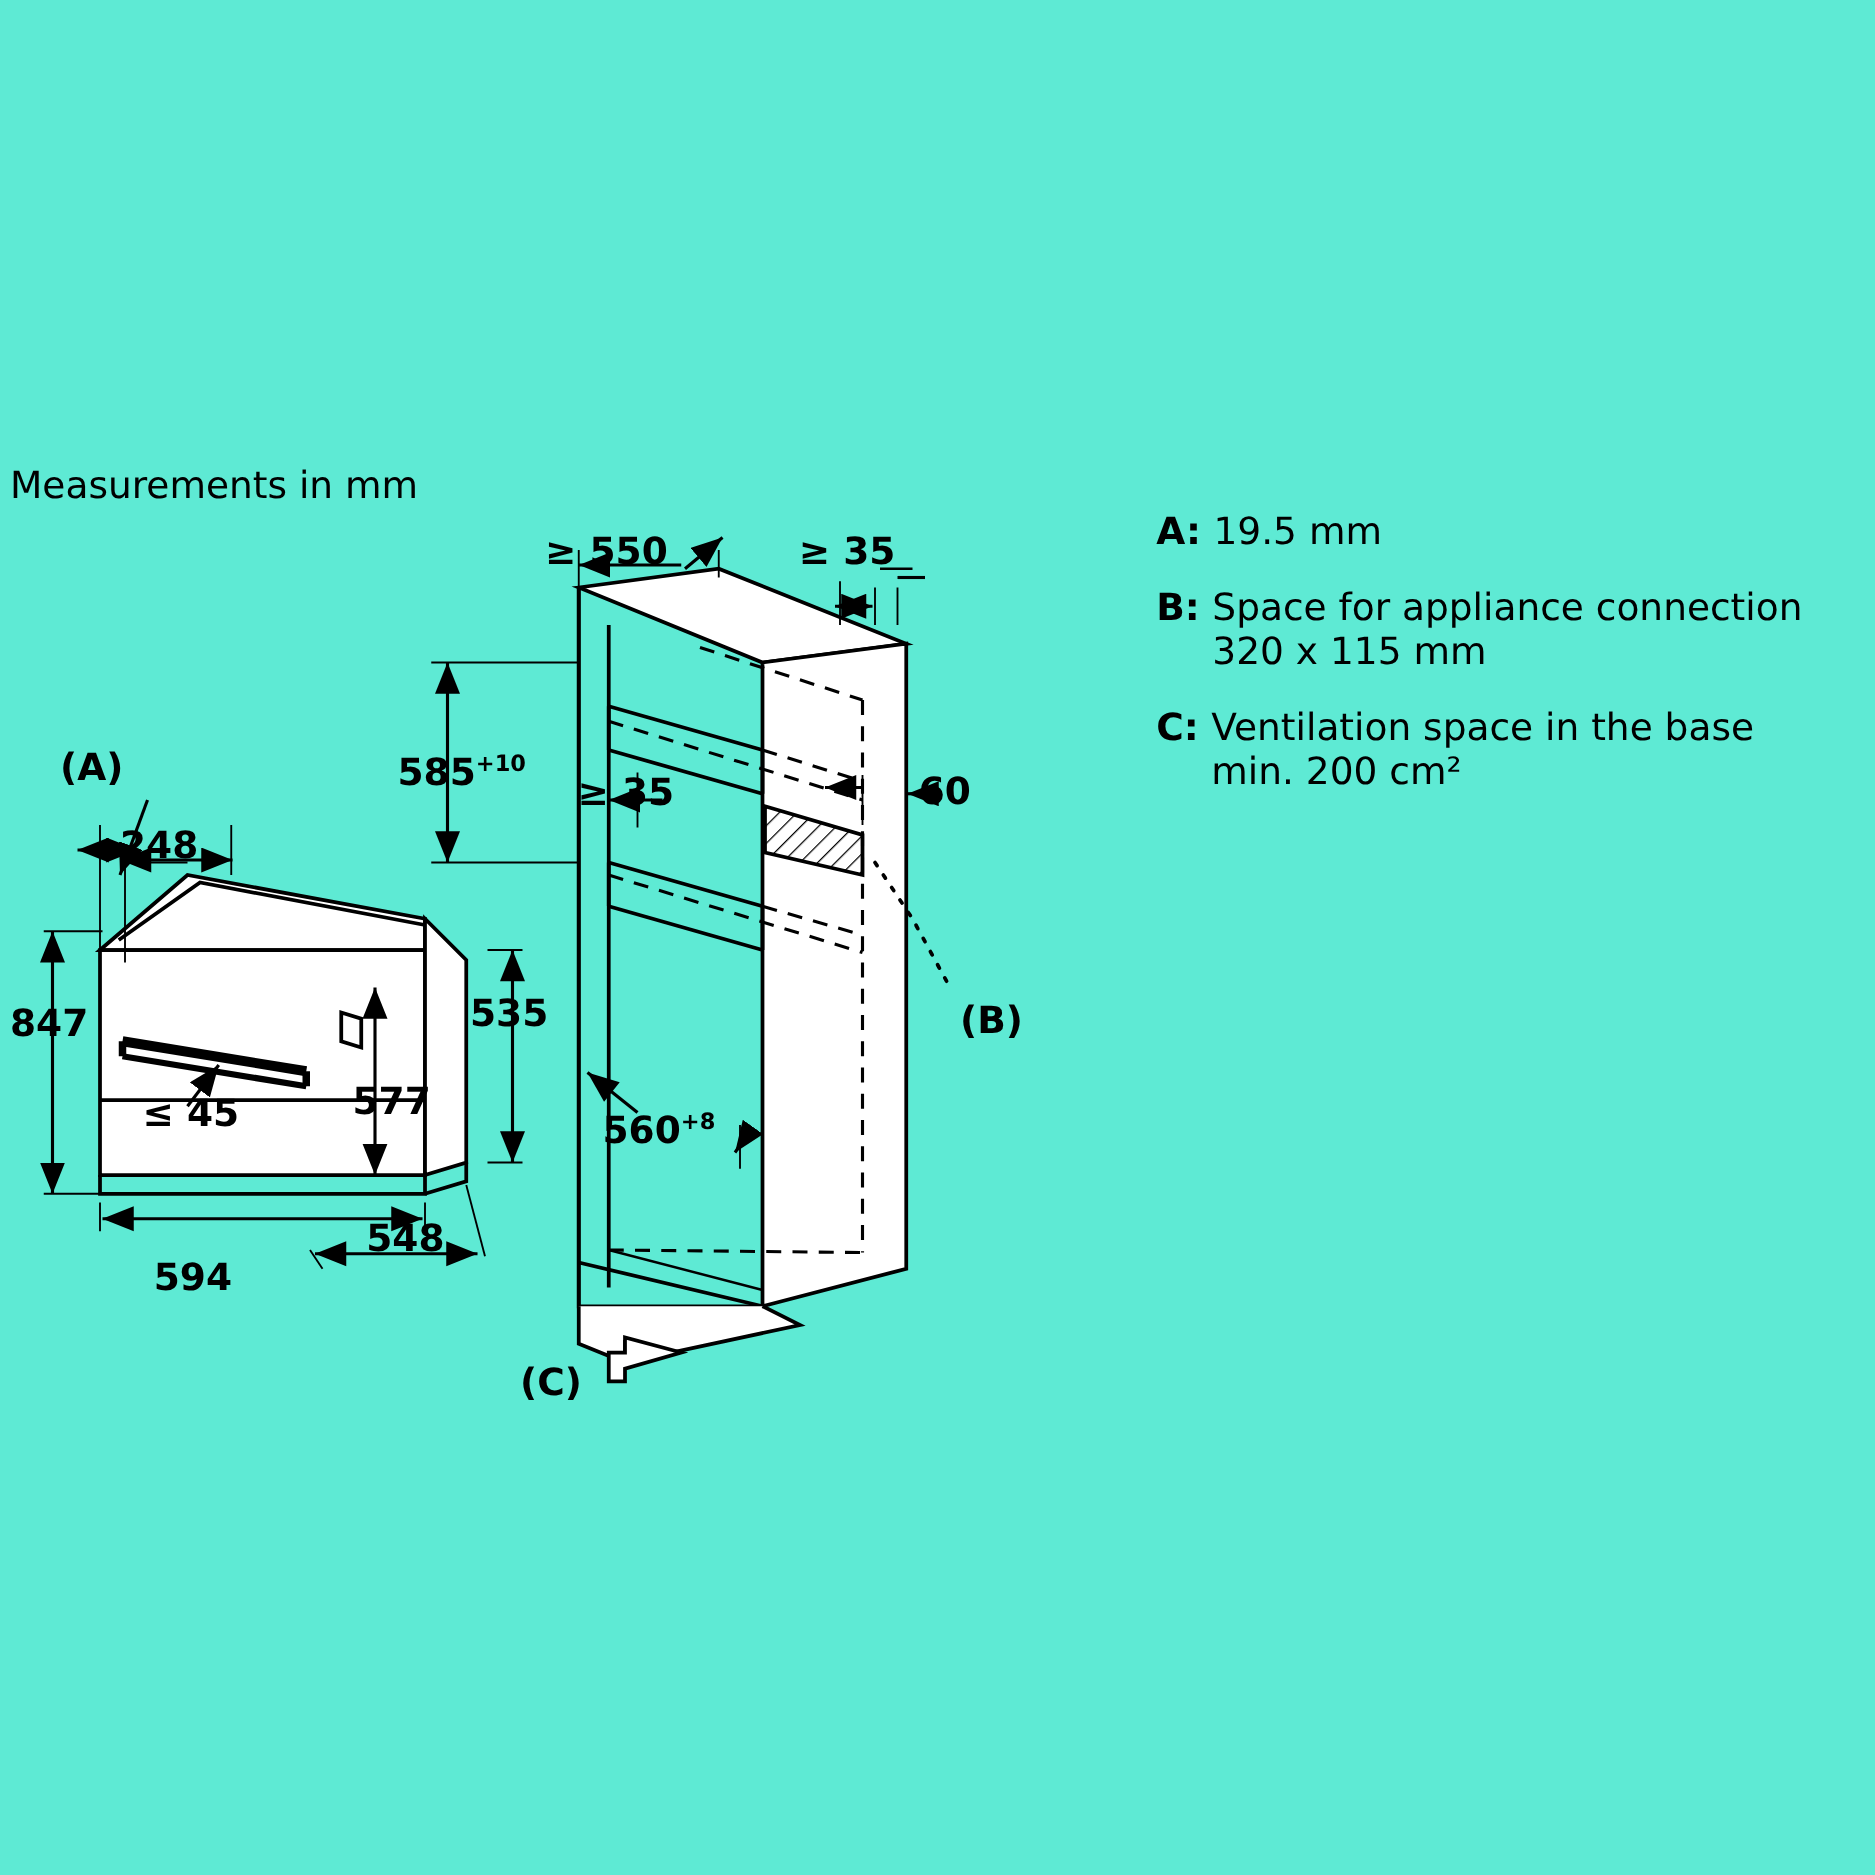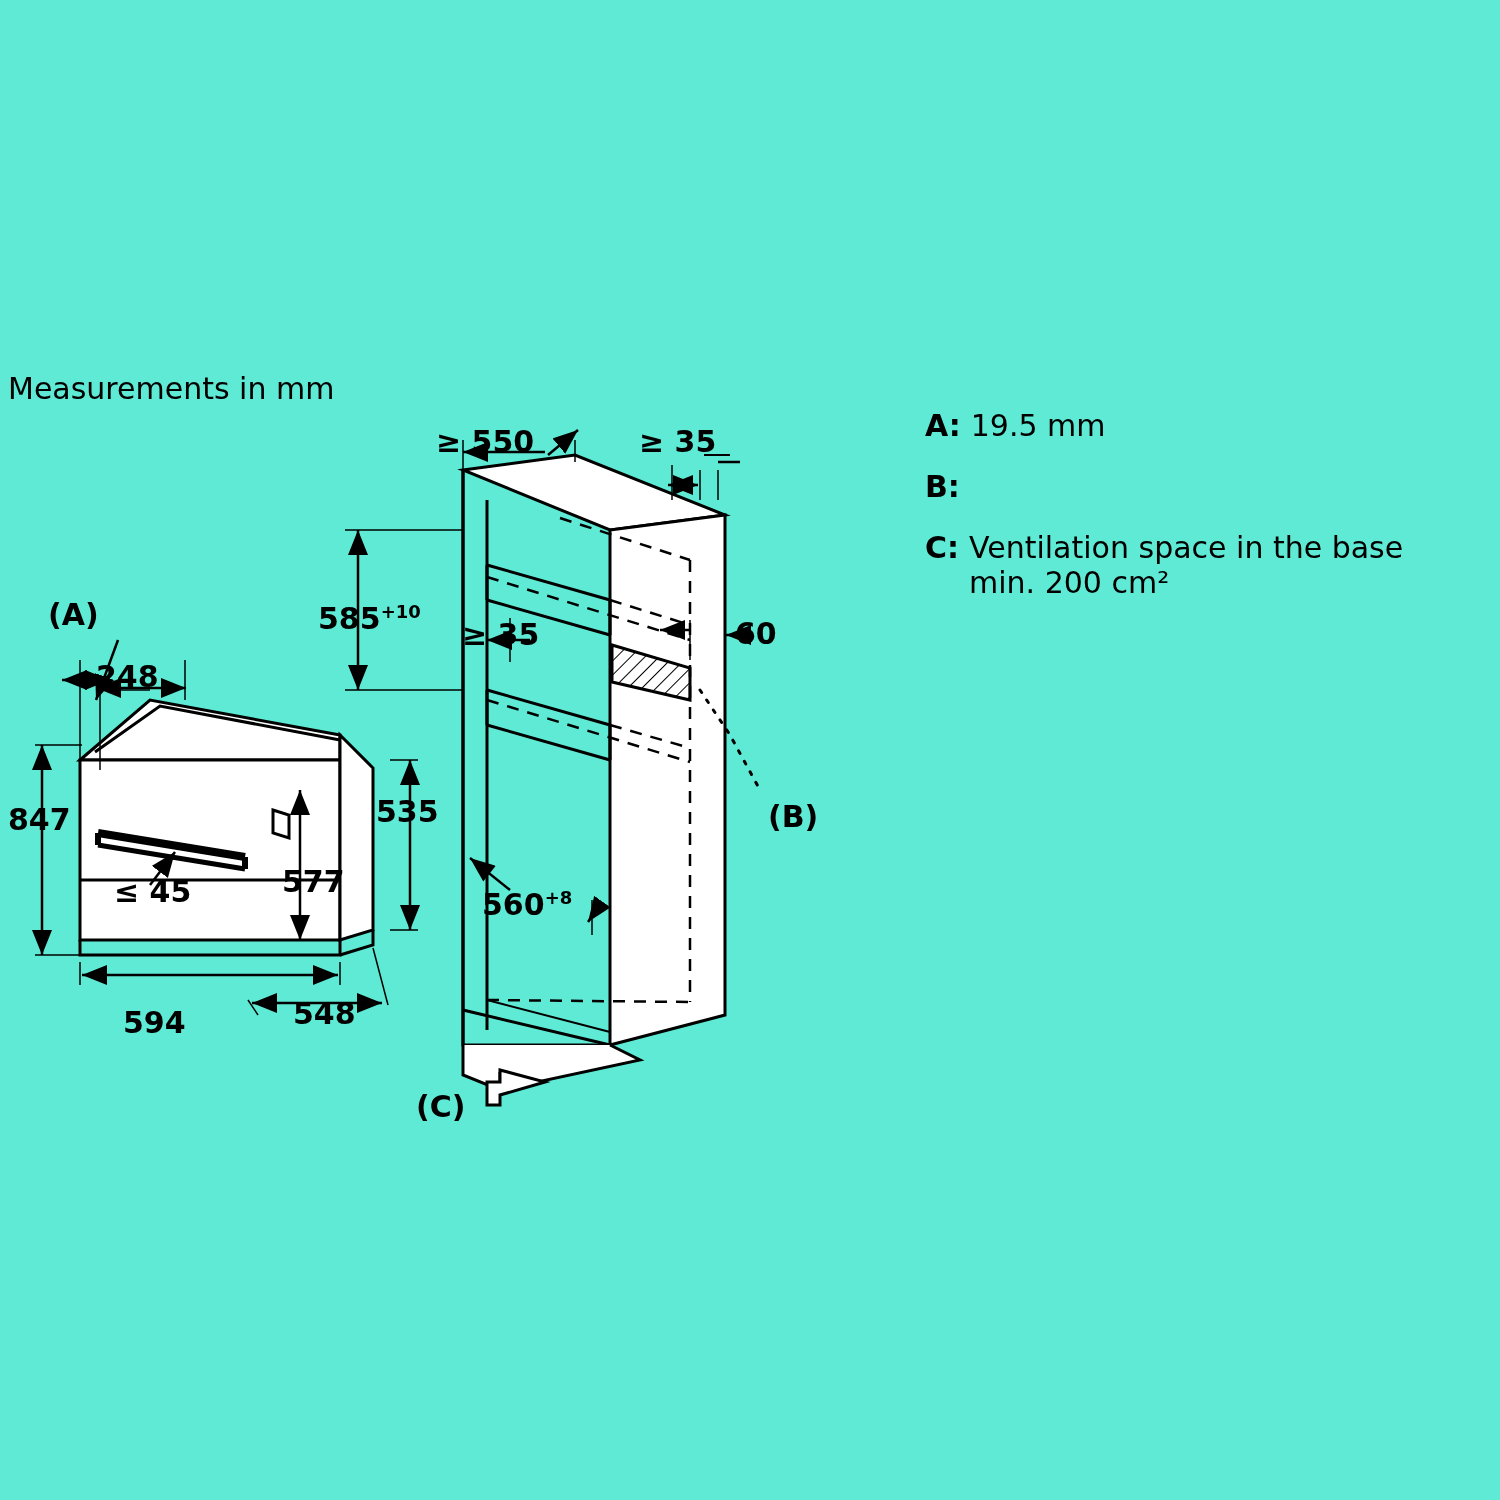--- a/index.html
+++ b/index.html
@@ -204,39 +204,41 @@
   </svg>
 
   <div class="lbl title-lbl" style="left:8px; top:372px;">Measurements in mm</div>
 
   <div class="lbl dim-lbl" style="left:48px; top:598px;">(A)</div>
   <div class="lbl dim-lbl" style="left:96px; top:660px;">248</div>
   <div class="lbl dim-lbl" style="left:8px; top:803px;">847</div>
   <div class="lbl dim-lbl" style="left:114px; top:875px;">≤ 45</div>
   <div class="lbl dim-lbl" style="left:282px; top:865px;">577</div>
   <div class="lbl dim-lbl" style="left:123px; top:1006px;">594</div>
-  <div class="lbl dim-lbl" style="left:293px; top:997px;">548</div>
+  <div class="lbl dim-lbl" style="left:293px; top:975px;">548</div>
   <div class="lbl dim-lbl" style="left:376px; top:795px;">535</div>
 
   <div class="lbl dim-lbl" style="left:436px; top:425px;">≥ 550</div>
   <div class="lbl dim-lbl" style="left:639px; top:425px;">≥ 35</div>
   <div class="lbl dim-lbl" style="left:318px; top:602px;"><span>585</span><span class="sup">+10</span></div>
   <div class="lbl dim-lbl" style="left:462px; top:618px;">≥ 35</div>
   <div class="lbl dim-lbl" style="left:735px; top:617px;">60</div>
   <div class="lbl dim-lbl" style="left:482px; top:888px;"><span>560</span><span class="sup">+8</span></div>
   <div class="lbl dim-lbl" style="left:768px; top:800px;">(B)</div>
   <div class="lbl dim-lbl" style="left:416px; top:1090px;">(C)</div>
 
   <div class="legend">
     <div class="legend-row">
       <span class="legend-key">A:</span>
       <span class="legend-text">19.5 mm</span>
     </div>
     <div class="legend-row">
       <span class="legend-key">B:</span>
+      <span class="legend-text" style="white-space:pre-line;">Space for appliance connection
+320 x 115 mm</span>
     </div>
     <div class="legend-row">
       <span class="legend-key">C:</span>
       <span class="legend-text" style="white-space:pre-line;">Ventilation space in the base
 min. 200 cm²</span>
     </div>
   </div>
 
 </div>
 

